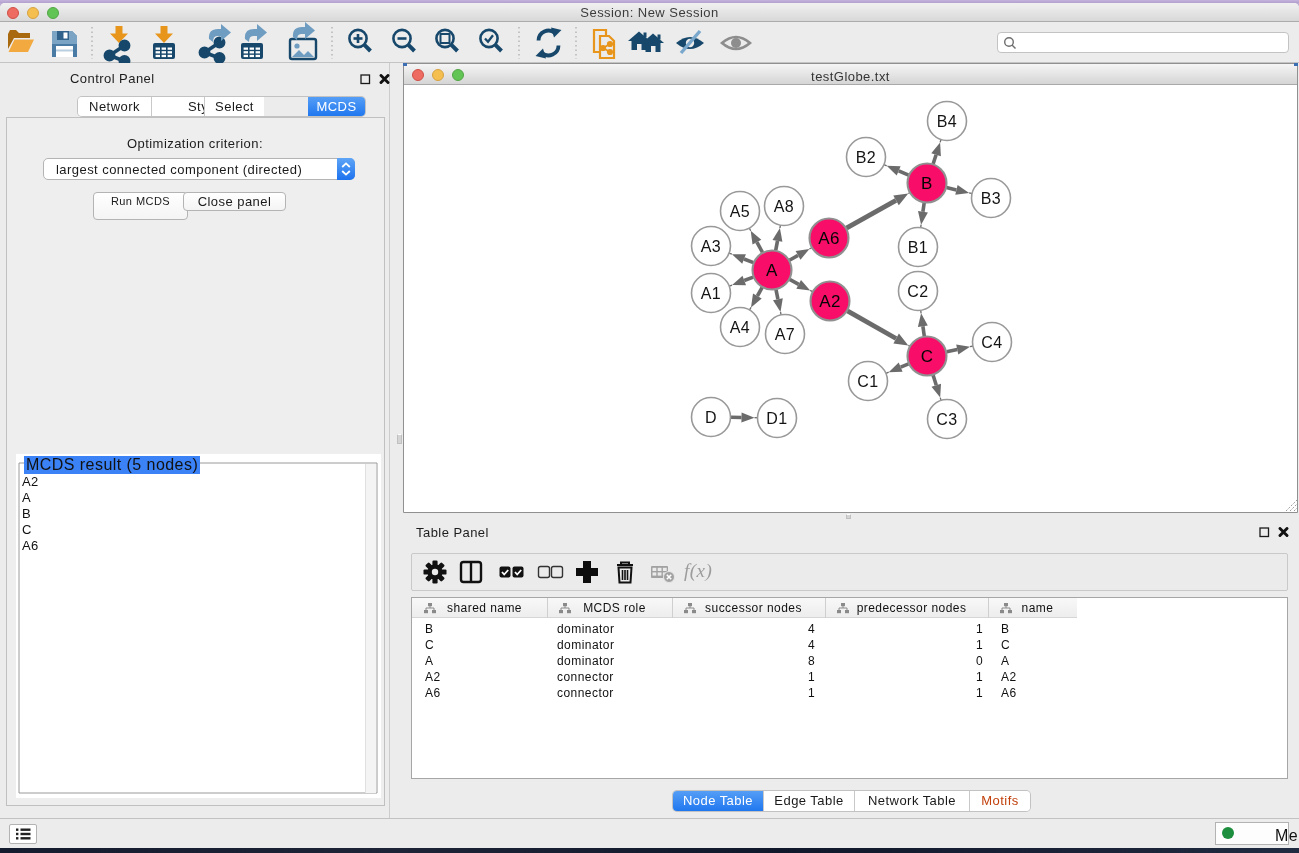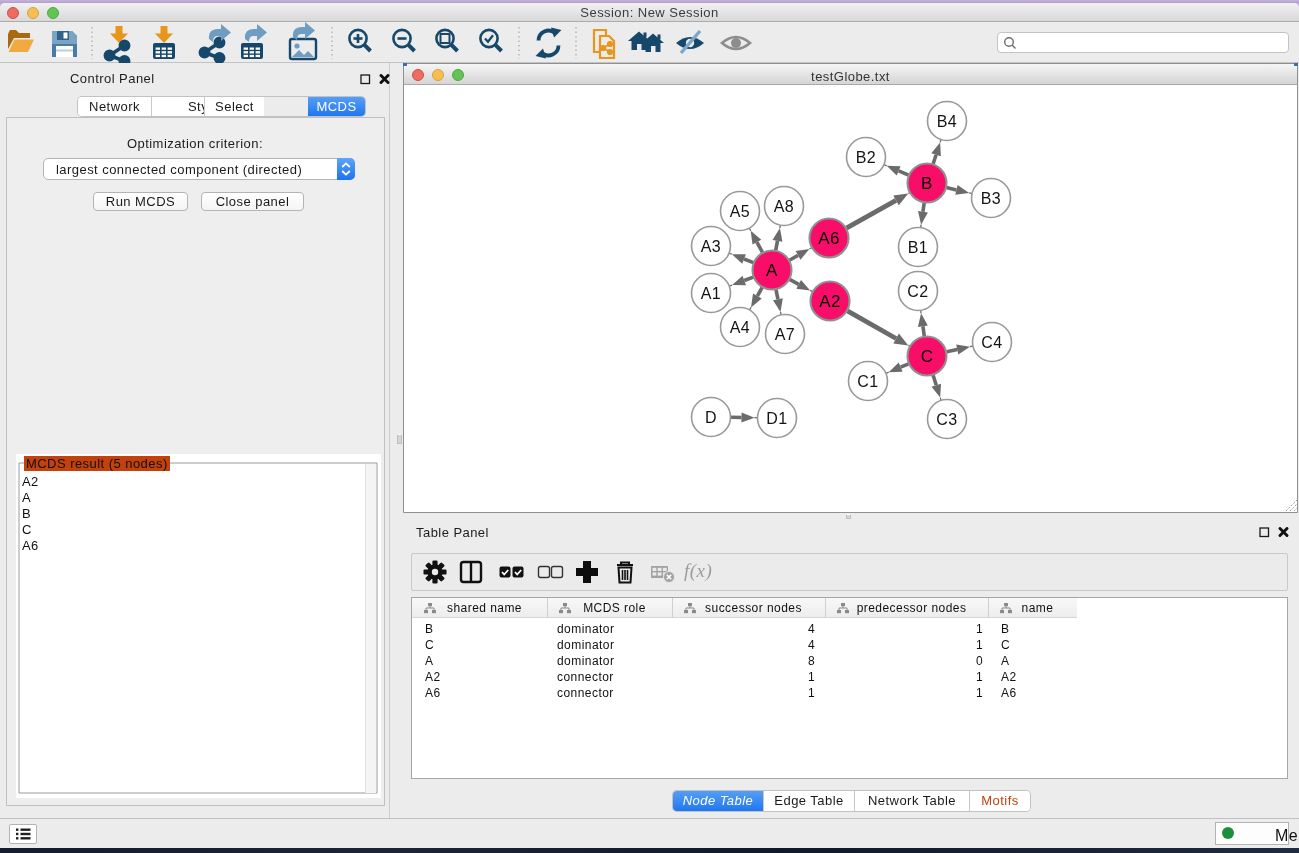--- a/index.html
+++ b/index.html
@@ -144,27 +144,27 @@
   </div>
 <div class="abs" style="left:6px;top:117px;width:379px;height:689px;background:#eeeeee;border:1px solid #c0c0c0;"></div>
 <div class="abs" style="left:0;top:136px;width:390px;text-align:center;font-size:13px;color:#1c1c1c;">Optimization criterion:</div>
 <div class="abs" style="left:43px;top:158px;width:312px;height:22px;background:#fff;border:1px solid #b4b4b4;border-radius:5px;"></div>
 <div class="abs" style="left:56px;top:162px;font-size:13px;color:#1a1a1a;">largest connected component (directed)</div>
 <div class="abs" style="left:337px;top:158px;width:18px;height:22px;background:linear-gradient(#5ea5f7,#1d72ee);border-radius:0 5px 5px 0;"></div>
 <svg class="abs" style="left:340px;top:162px;" width="12" height="14" viewBox="0 0 12 14">
 <path d="M2.2 5 L6 1.4 L9.8 5" fill="none" stroke="#fff" stroke-width="1.8"></path>
 <path d="M2.2 9 L6 12.6 L9.8 9" fill="none" stroke="#fff" stroke-width="1.8"></path>
   </svg>
-<div class="abs" style="left:93px;top:192px;width:95px;height:19px;background:linear-gradient(#fff,#f4f4f4);border:1px solid #b4b4b4;border-radius:4px;text-align:center;line-height:17px;font-size:13px;color:#1a1a1a;">Run MCDS</div>
-<div class="abs" style="left:201px;top:192px;width:103px;height:19px;background:linear-gradient(#fff,#f4f4f4);border:1px solid #b4b4b4;border-radius:4px;text-align:center;line-height:17px;font-size:13px;color:#1a1a1a;">Close panel</div>
+<div class="abs" style="left:93px;top:192px;width:95px;height:28px;background:linear-gradient(#fff,#f4f4f4);border:1px solid #b4b4b4;border-radius:4px;text-align:center;line-height:17px;font-size:11px;color:#1a1a1a;">Run MCDS</div>
+<div class="abs" style="left:183px;top:192px;width:103px;height:19px;background:linear-gradient(#fff,#f4f4f4);border:1px solid #b4b4b4;border-radius:4px;text-align:center;line-height:17px;font-size:13px;color:#1a1a1a;">Close panel</div>
 <div class="abs" style="left:16px;top:454px;width:365px;height:344px;background:#fff;"></div>
 <svg class="abs" style="left:16px;top:454px;" width="365" height="344" viewBox="0 0 365 344">
 <path d="M8 9 H3 V339 H361 V9 H150" fill="none" stroke="#9a9a9a" stroke-width="1"></path>
   </svg>
-<div class="abs" style="left:24px;top:456px;font-size:13px;color:#111;background:#c2410c;padding:0 2px;">MCDS result (5 nodes)</div>
+<div class="abs" style="left:24px;top:456px;font-size:16px;color:#111;background:#3b82f6;padding:0 2px;">MCDS result (5 nodes)</div>
 <div class="abs" style="left:365px;top:464px;width:11px;height:329px;background:#f4f4f4;border-left:1px solid #e0e0e0;"></div>
 <div class="abs" style="left:22px;top:474px;font-size:13px;color:#111;">A2</div>
 <div class="abs" style="left:22px;top:490px;font-size:13px;color:#111;">A</div>
 <div class="abs" style="left:22px;top:506px;font-size:13px;color:#111;">B</div>
 <div class="abs" style="left:22px;top:522px;font-size:13px;color:#111;">C</div>
 <div class="abs" style="left:22px;top:538px;font-size:13px;color:#111;">A6</div>
 <div class="abs" style="left:397px;top:434px;width:5px;height:10px;background:#d4d4d4;border:1px solid #c0c0c0;border-top-color:#fff;"></div>
 <div class="abs" style="left:846px;top:514px;width:5px;height:5px;background:#d4d4d4;border:1px solid #c0c0c0;border-top-color:#fff;"></div>
 <div class="abs" style="left:403px;top:63px;width:895px;height:450px;background:#fff;border:1px solid #909090;border-radius:3px 3px 0 0;"></div>
 <div class="abs" style="left:404px;top:64px;width:893px;height:21px;background:linear-gradient(#f5f5f5,#d5d5d5);border-bottom:1px solid #a9a9a9;border-radius:3px 3px 0 0;"></div>
@@ -394,21 +394,21 @@
 <div class="abs" style="left:557px;top:670px;font-size:12px;color:#111;">connector</div>
 <div class="abs" style="left:720px;top:670px;width:95px;text-align:right;font-size:12px;color:#111;">1</div>
 <div class="abs" style="left:890px;top:670px;width:93px;text-align:right;font-size:12px;color:#111;">1</div>
 <div class="abs" style="left:1001px;top:670px;font-size:12px;color:#111;">A2</div>
 <div class="abs" style="left:425px;top:686px;font-size:12px;color:#111;">A6</div>
 <div class="abs" style="left:557px;top:686px;font-size:12px;color:#111;">connector</div>
 <div class="abs" style="left:720px;top:686px;width:95px;text-align:right;font-size:12px;color:#111;">1</div>
 <div class="abs" style="left:890px;top:686px;width:93px;text-align:right;font-size:12px;color:#111;">1</div>
 <div class="abs" style="left:1001px;top:686px;font-size:12px;color:#111;">A6</div>
 <div class="abs" style="left:673px;top:791px;height:20px;display:flex;border-radius:4px;box-shadow:0 0 0 1px #c2c2c2;overflow:hidden;">
-    <div style="width:90px;height:20px;line-height:20px;text-align:center;font-size:13px;background:linear-gradient(#559ef6,#2077ef);color:#fff;font-style:italic;">Node Table</div>
+    <div style="width:90px;height:20px;line-height:20px;text-align:center;font-size:13px;background:linear-gradient(#559ef6,#2077ef);color:#fff;">Node Table</div>
     <div style="width:91px;height:20px;line-height:20px;text-align:center;font-size:13px;background:#fff;color:#1a1a1a;border-left:1px solid #c9c9c9;">Edge Table</div>
     <div style="width:115px;height:20px;line-height:20px;text-align:center;font-size:13px;background:#fff;color:#1a1a1a;border-left:1px solid #c9c9c9;">Network Table</div>
     <div style="width:61px;height:20px;line-height:20px;text-align:center;font-size:13px;background:#fff;color:#c2410c;border-left:1px solid #c9c9c9;">Motifs</div>
   </div>
 <div class="abs" style="left:0;top:818px;width:1299px;height:30px;background:#ececec;border-top:1px solid #c2c2c2;"></div>
 <div class="abs" style="left:9px;top:824px;width:28px;height:20px;background:#fff;border:1px solid #b3b3b3;border-radius:2px;"></div>
 <svg class="abs" style="left:16px;top:828px;" width="15" height="12" viewBox="0 0 15 12">
 <g fill="#222">
       <rect x="0" y="0.5" width="2.4" height="2.4"></rect>
       <rect x="0" y="4.8" width="2.4" height="2.4"></rect>

